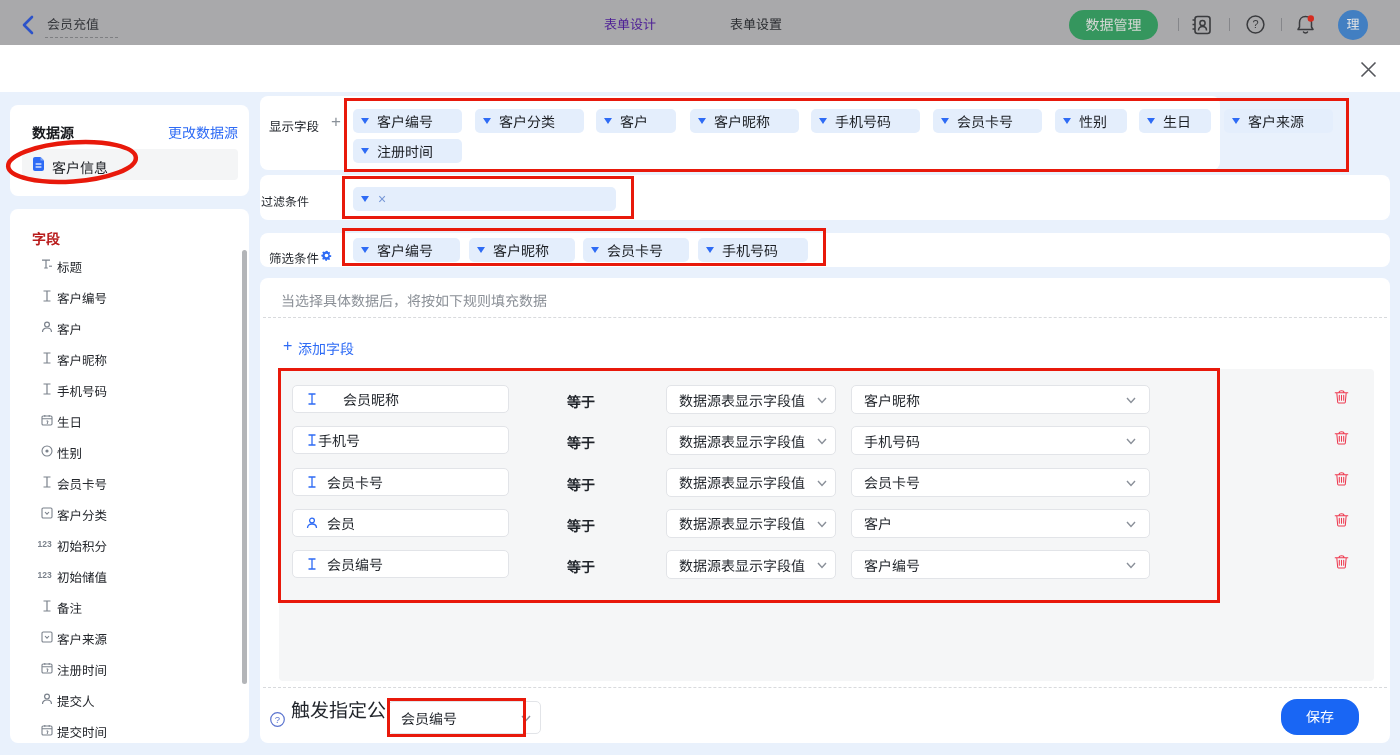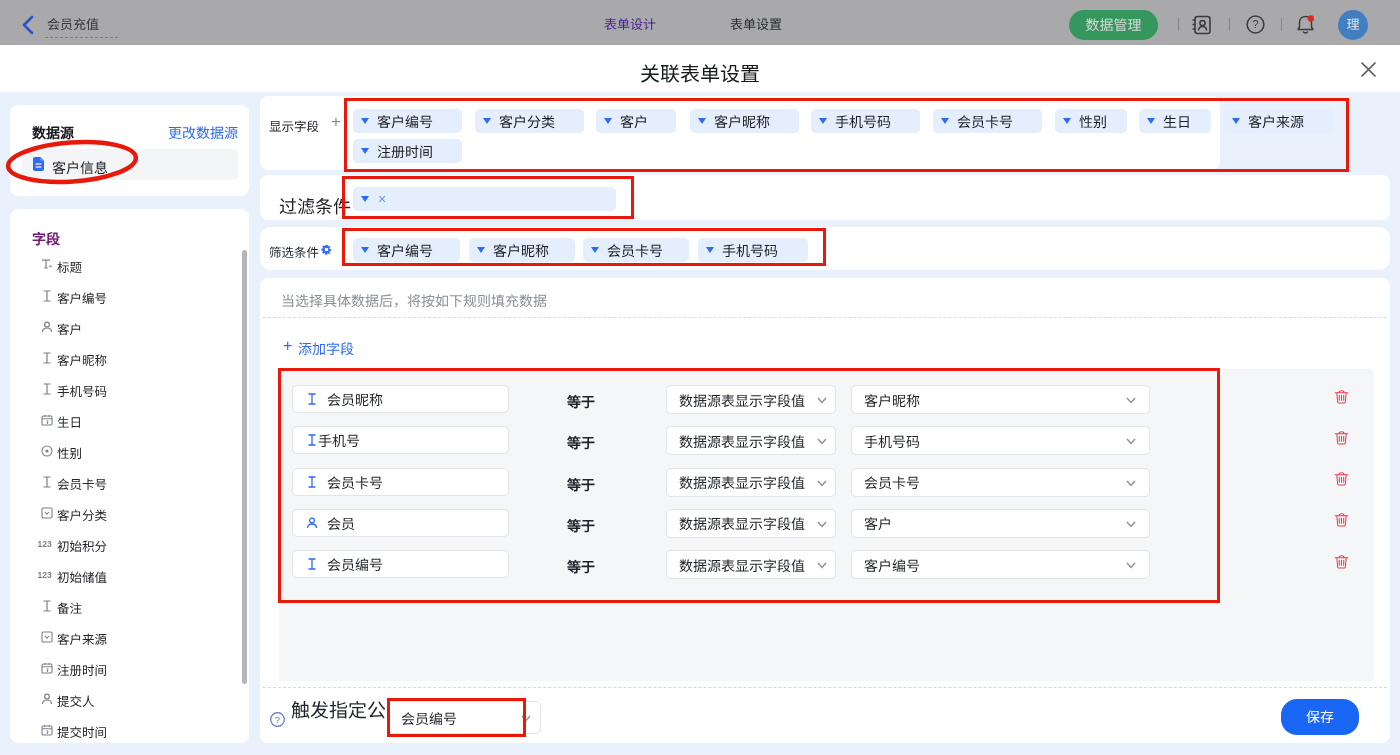--- a/index.html
+++ b/index.html
@@ -55,21 +55,20 @@
 
   <svg class="abs" style="left:1295px;top:14px" width="21" height="21" viewBox="0 0 21 21">
     <path d="M10.5 2.5 C6.8 2.5 4.5 5.2 4.5 8.5 L4.5 13 L3 15.5 L18 15.5 L16.5 13 L16.5 8.5 C16.5 5.2 14.2 2.5 10.5 2.5 Z" stroke="#3a3b3e" stroke-width="1.5" fill="none" stroke-linejoin="round"></path>
     <path d="M8.5 18 C9 19.2 12 19.2 12.5 18" stroke="#3a3b3e" stroke-width="1.5" fill="none" stroke-linecap="round"></path>
     <circle cx="15.8" cy="4.5" r="3.2" fill="#d62c20"></circle>
   </svg>
   <div class="abs" style="left:1338px;top:10px;width:30px;height:30px;border-radius:50%;background:#427fc2;color:#e4e4e4;font-size:13px;text-align:center;line-height:30px;">理</div>
 </div>
 
 <div id="header" class="abs">
-  <div class="abs" style="left:0;top:13px;width:1400px;text-align:center;font-size:20px;color:#17191d;">关联表单设置</div>
   <svg class="abs" style="left:1360px;top:16px" width="17" height="17" viewBox="0 0 17 17">
       <path d="M1.5 1.5 L15.5 15.5 M15.5 1.5 L1.5 15.5" stroke="#55575c" stroke-width="1.6"></path>
     </svg>
 </div>
 
 <div class="card" style="left:10px;top:105px;width:239px;height:91px;">
   <div class="abs" style="left:22px;top:17px;font-size:14px;font-weight:bold;color:#16181c;">数据源</div>
   <div class="abs link" style="left:158px;top:17px;font-size:14px;">更改数据源</div>
   <div class="abs" style="left:12px;top:44px;width:216px;height:31px;background:#f4f5f6;border-radius:4px;"></div>
   <svg class="abs" style="left:22px;top:52px" width="13" height="14" viewBox="0 0 13 14">
@@ -79,21 +78,21 @@
     <line x1="3.6" y1="10" x2="9.4" y2="10" stroke="#fff" stroke-width="1.2"></line>
   </svg>
   <div class="abs" style="left:42px;top:52px;font-size:14px;color:#1b1e23;">客户信息</div>
 </div>
 
 <svg class="abs" style="left:0px;top:135px;z-index:31" width="150" height="55" viewBox="0 0 150 55">
   <ellipse cx="72" cy="27" rx="64" ry="19.5" fill="none" stroke="#e8190b" stroke-width="4.5" transform="rotate(-4 72 27)"></ellipse>
 </svg>
 
 <div class="card" style="left:10px;top:209px;width:239px;height:534px;overflow:hidden;">
-  <div class="abs" style="left:22px;top:19px;font-size:14px;font-weight:bold;color:#701a75;">字段</div>
+  <div class="abs" style="left:22px;top:19px;font-size:14px;font-weight:bold;color:#b91c1c;">字段</div>
   <div id="fieldlist">
       <div class="abs" style="left:0;top:41px;width:239px;height:30px;">
         <svg class="fico" style="top:9px;" viewBox="0 0 12 12">
           <path d="M1 1.2 L9 1.2 M5 1.2 L5 9 M3.2 9 L6.8 9" stroke="#7b828c" stroke-width="1.2" fill="none"></path>
           <path d="M8 7.2 L11 7.2" stroke="#7b828c" stroke-width="1.1"></path>
         </svg>
         <div class="frow" style="top:7px;">标题</div>
       </div>
       <div class="abs" style="left:0;top:72px;width:239px;height:30px;">
         <svg class="fico" style="top:9px;" viewBox="0 0 12 12">
@@ -242,29 +241,29 @@
       <span class="ct">客户来源</span>
     </div>
     <div class="chip" style="left:353px;top:139px;width:109px;">
       <span class="caret"></span>
       <span class="ct">注册时间</span>
     </div>
   </div>
 <div class="redbox" style="left:344px;top:98px;width:1005px;height:74px;"></div>
 
 <div class="card" style="left:260px;top:175px;width:1130px;height:45px;">
-  <div class="abs" style="left:19px;top:17px;font-size:18px;">过滤条件</div>
+  <div class="abs" style="left:1px;top:17px;font-size:12px;">过滤条件</div>
 </div>
 <div class="chip" style="left:353px;top:187px;width:263px;">
   <span class="caret"></span>
     <span style="margin-left:9px;color:#7596d6;font-size:14px;">×</span>
 </div>
 <div class="redbox" style="left:342px;top:176px;width:292px;height:43px;"></div>
 
-<div class="card" style="left:260px;top:227px;width:1130px;height:43px;border-radius:11px;">
+<div class="card" style="left:260px;top:233px;width:1130px;height:34px;">
   <div class="abs" style="left:9px;top:15px;font-size:12.5px;">筛选条件</div>
   <svg class="abs" style="left:61px;top:17px" width="11" height="11" viewBox="0 0 24 24">
       <path fill="#2e6bf5" d="M12 1.5 L14.5 2 L15.5 4.8 L18.2 4 L20 6.8 L18 9 L19.5 11 L22.5 12 L22 15 L19 15.5 L18.5 17.5 L20 20 L17.5 22 L15 20.5 L13 21.5 L12.5 24 L9.5 23.5 L9 20.8 L6.8 20 L4.5 21.5 L2.5 19 L4.2 16.8 L3.2 14.5 L0.5 13.5 L1 10.5 L3.8 10 L4.5 8 L2.8 5.5 L5 3.2 L7.5 4.5 L9.5 3.5 Z M12 8 A4 4 0 1 0 12 16 A4 4 0 0 0 12 8" fill-rule="evenodd"></path>
     </svg>
 </div>
 <div id="chips3">
     <div class="chip" style="left:353px;top:238px;width:107px;">
       <span class="caret"></span>
       <span class="ct">客户编号</span>
     </div>
@@ -302,21 +301,21 @@
         <path d="M1 1 L5 5.5 L9 1" class="chev"></path>
       </svg>
   </div>
   <div class="abs" style="left:1021px;top:421px;width:78px;height:36px;background:#1966f4;border-radius:16px;color:#fff;text-align:center;line-height:36px;">保存</div>
 </div>
 <div id="maprows">
     <div class="ibox" style="left:292px;top:385px;width:217px;height:28px;">
       <svg style="margin-left:13px" width="12" height="12" viewBox="0 0 12 12">
         <path d="M2.5 1 L9.5 1 M6 1 L6 11 M2.5 11 L9.5 11" stroke="#2e6bf5" stroke-width="1.3" fill="none"></path>
       </svg>
-      <span style="margin-left:9px;">会员昵称</span>
+      <span style="margin-left:25px;">会员昵称</span>
     </div>
     <div class="abs" style="left:567px;top:391px;font-weight:bold;">等于</div>
     <div class="ibox" style="left:666px;top:385px;width:170px;height:29px;">
       <span style="margin-left:12px;">数据源表显示字段值</span>
       <svg style="position:absolute;right:8px;top:11px" width="10" height="7" viewBox="0 0 10 7">
         <path d="M1 1 L5 5.5 L9 1" class="chev"></path>
       </svg>
     </div>
     <div class="ibox" style="left:851px;top:385px;width:299px;height:29px;">
       <span style="margin-left:12px;">客户昵称</span>

